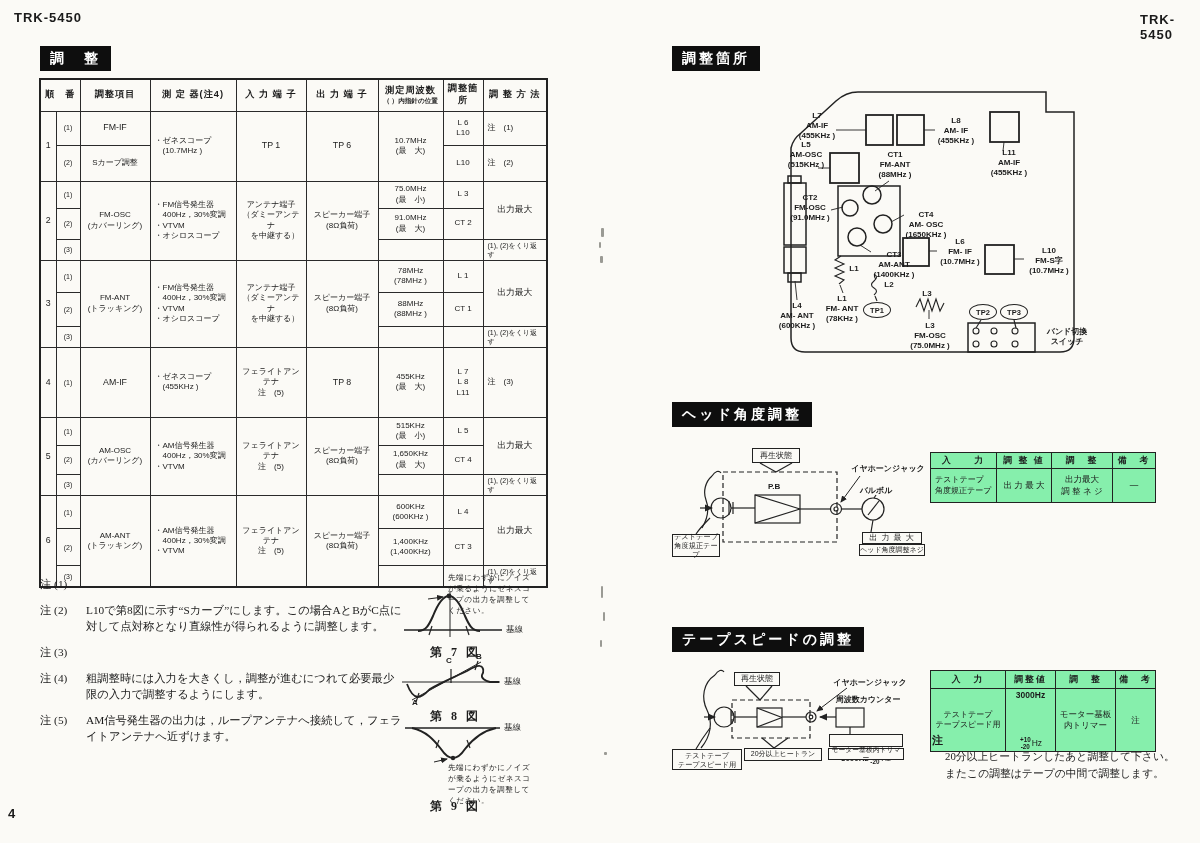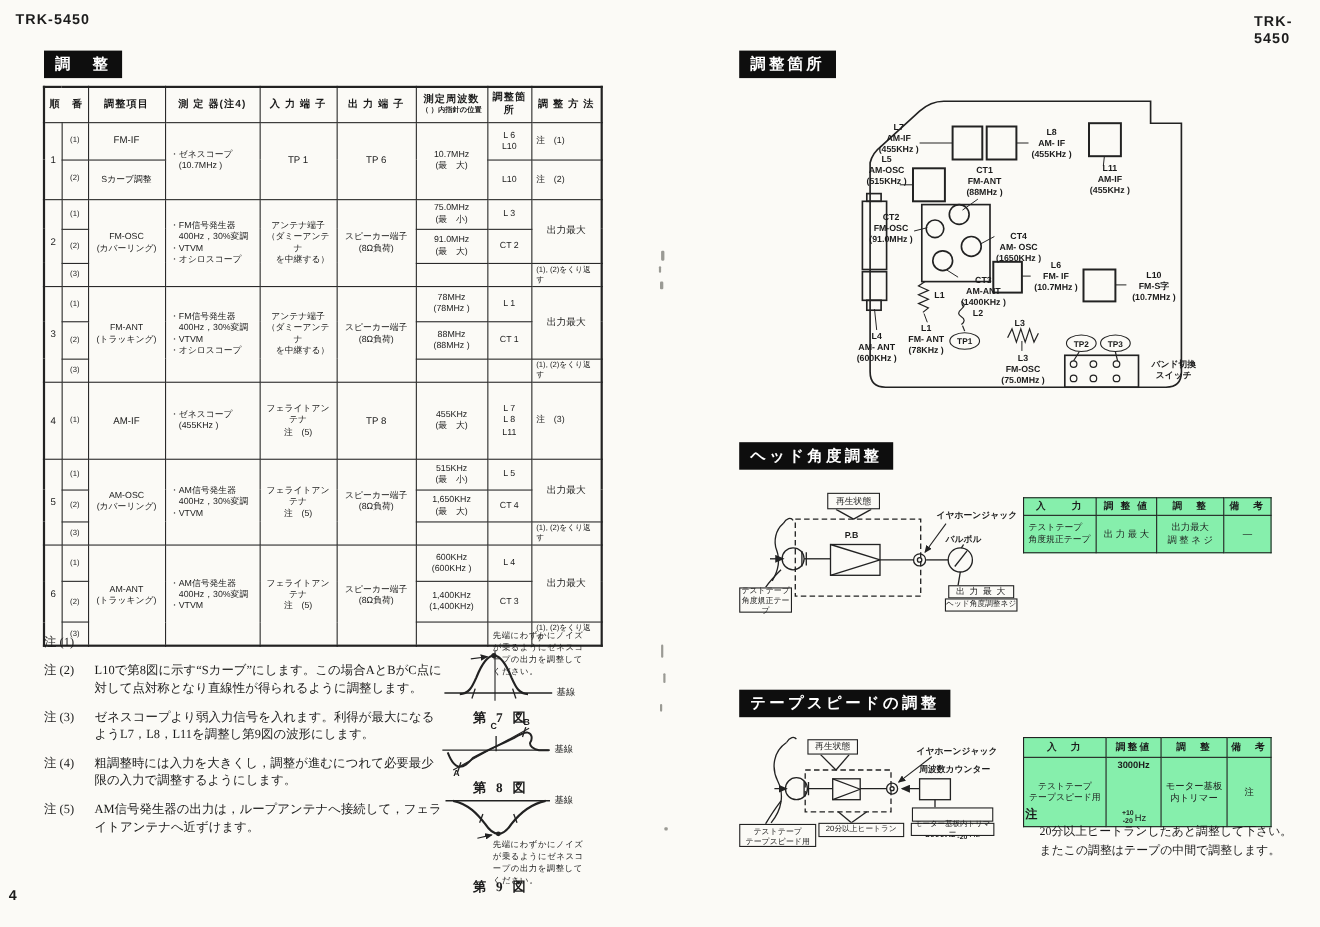--- a/index.html
+++ b/index.html
@@ -262,21 +262,20 @@
 <div class="notes">
   <div class="note-item">
       <span class="note-no" data-bind="notes.0.no">注 (1)</span>
     </div>
   <div class="note-item">
       <span class="note-no" data-bind="notes.1.no">注 (2)</span>
       <span class="note-tx" data-bind="notes.1.text">L10で第8図に示す“Sカーブ”にします。この場合AとBがC点に対して点対称となり直線性が得られるように調整します。</span>
     </div>
   <div class="note-item">
       <span class="note-no" data-bind="notes.2.no">注 (3)</span>
-      <span class="note-tx" data-bind="notes.2.text">ゼネスコープより弱入力信号を入れます。利得が最大になるようL7，L8，L11を調整し第9図の波形にします。</span>
     </div>
   <div class="note-item">
       <span class="note-no" data-bind="notes.3.no">注 (4)</span>
       <span class="note-tx" data-bind="notes.3.text">粗調整時には入力を大きくし，調整が進むにつれて必要最少限の入力で調整するようにします。</span>
     </div>
   <div class="note-item">
       <span class="note-no" data-bind="notes.4.no">注 (5)</span>
       <span class="note-tx" data-bind="notes.4.text">AM信号発生器の出力は，ループアンテナへ接続して，フェライトアンテナへ近ずけます。</span>
     </div>
 </div>

